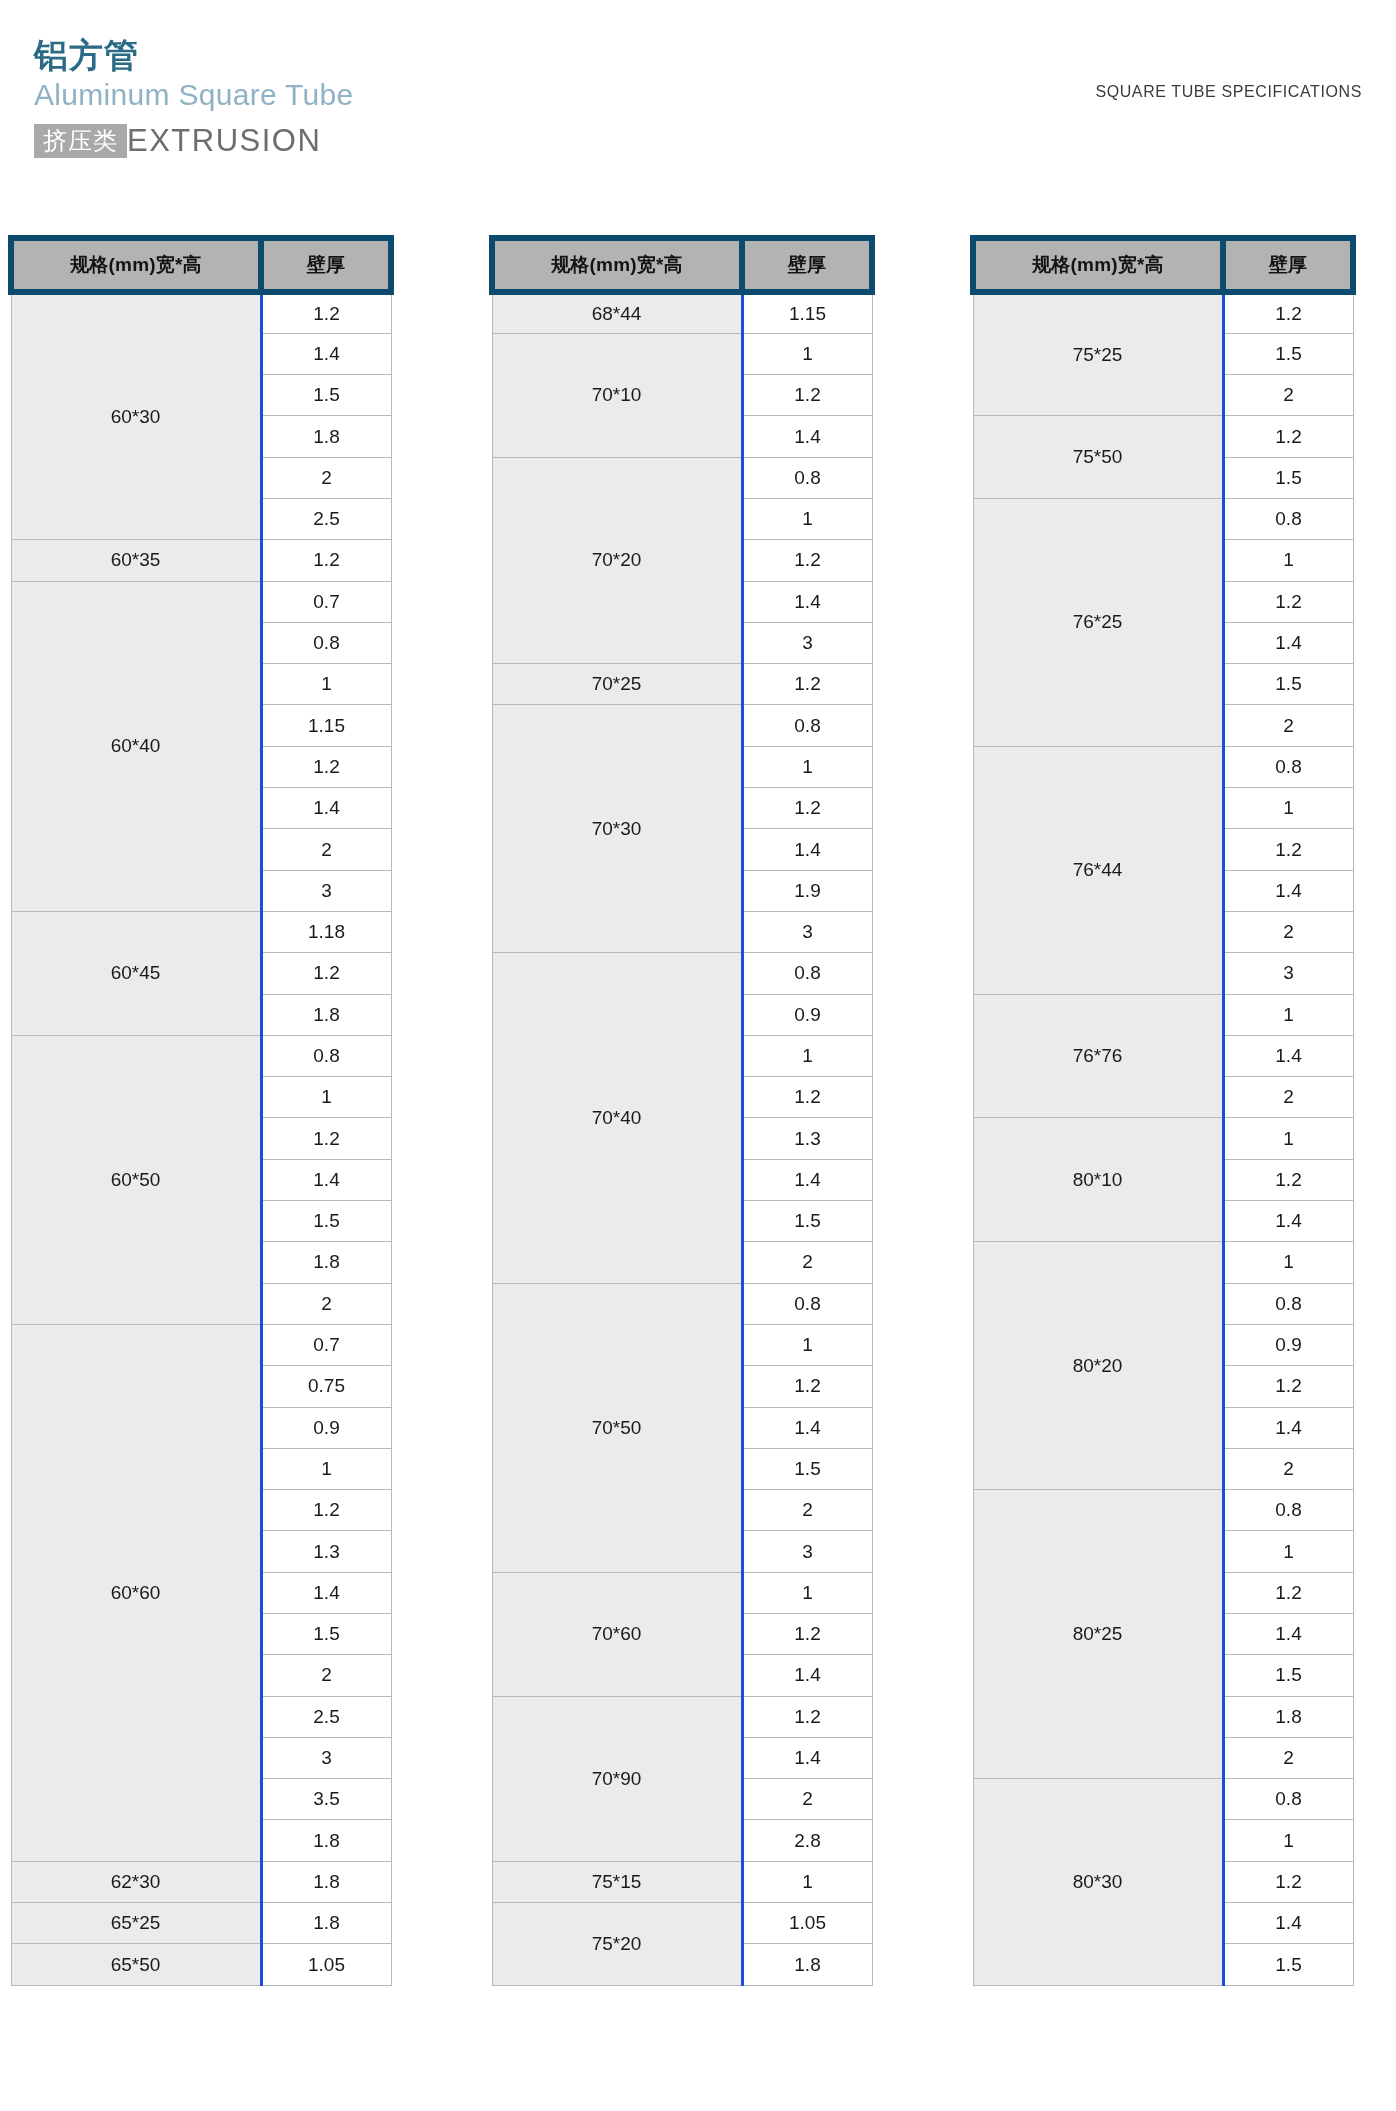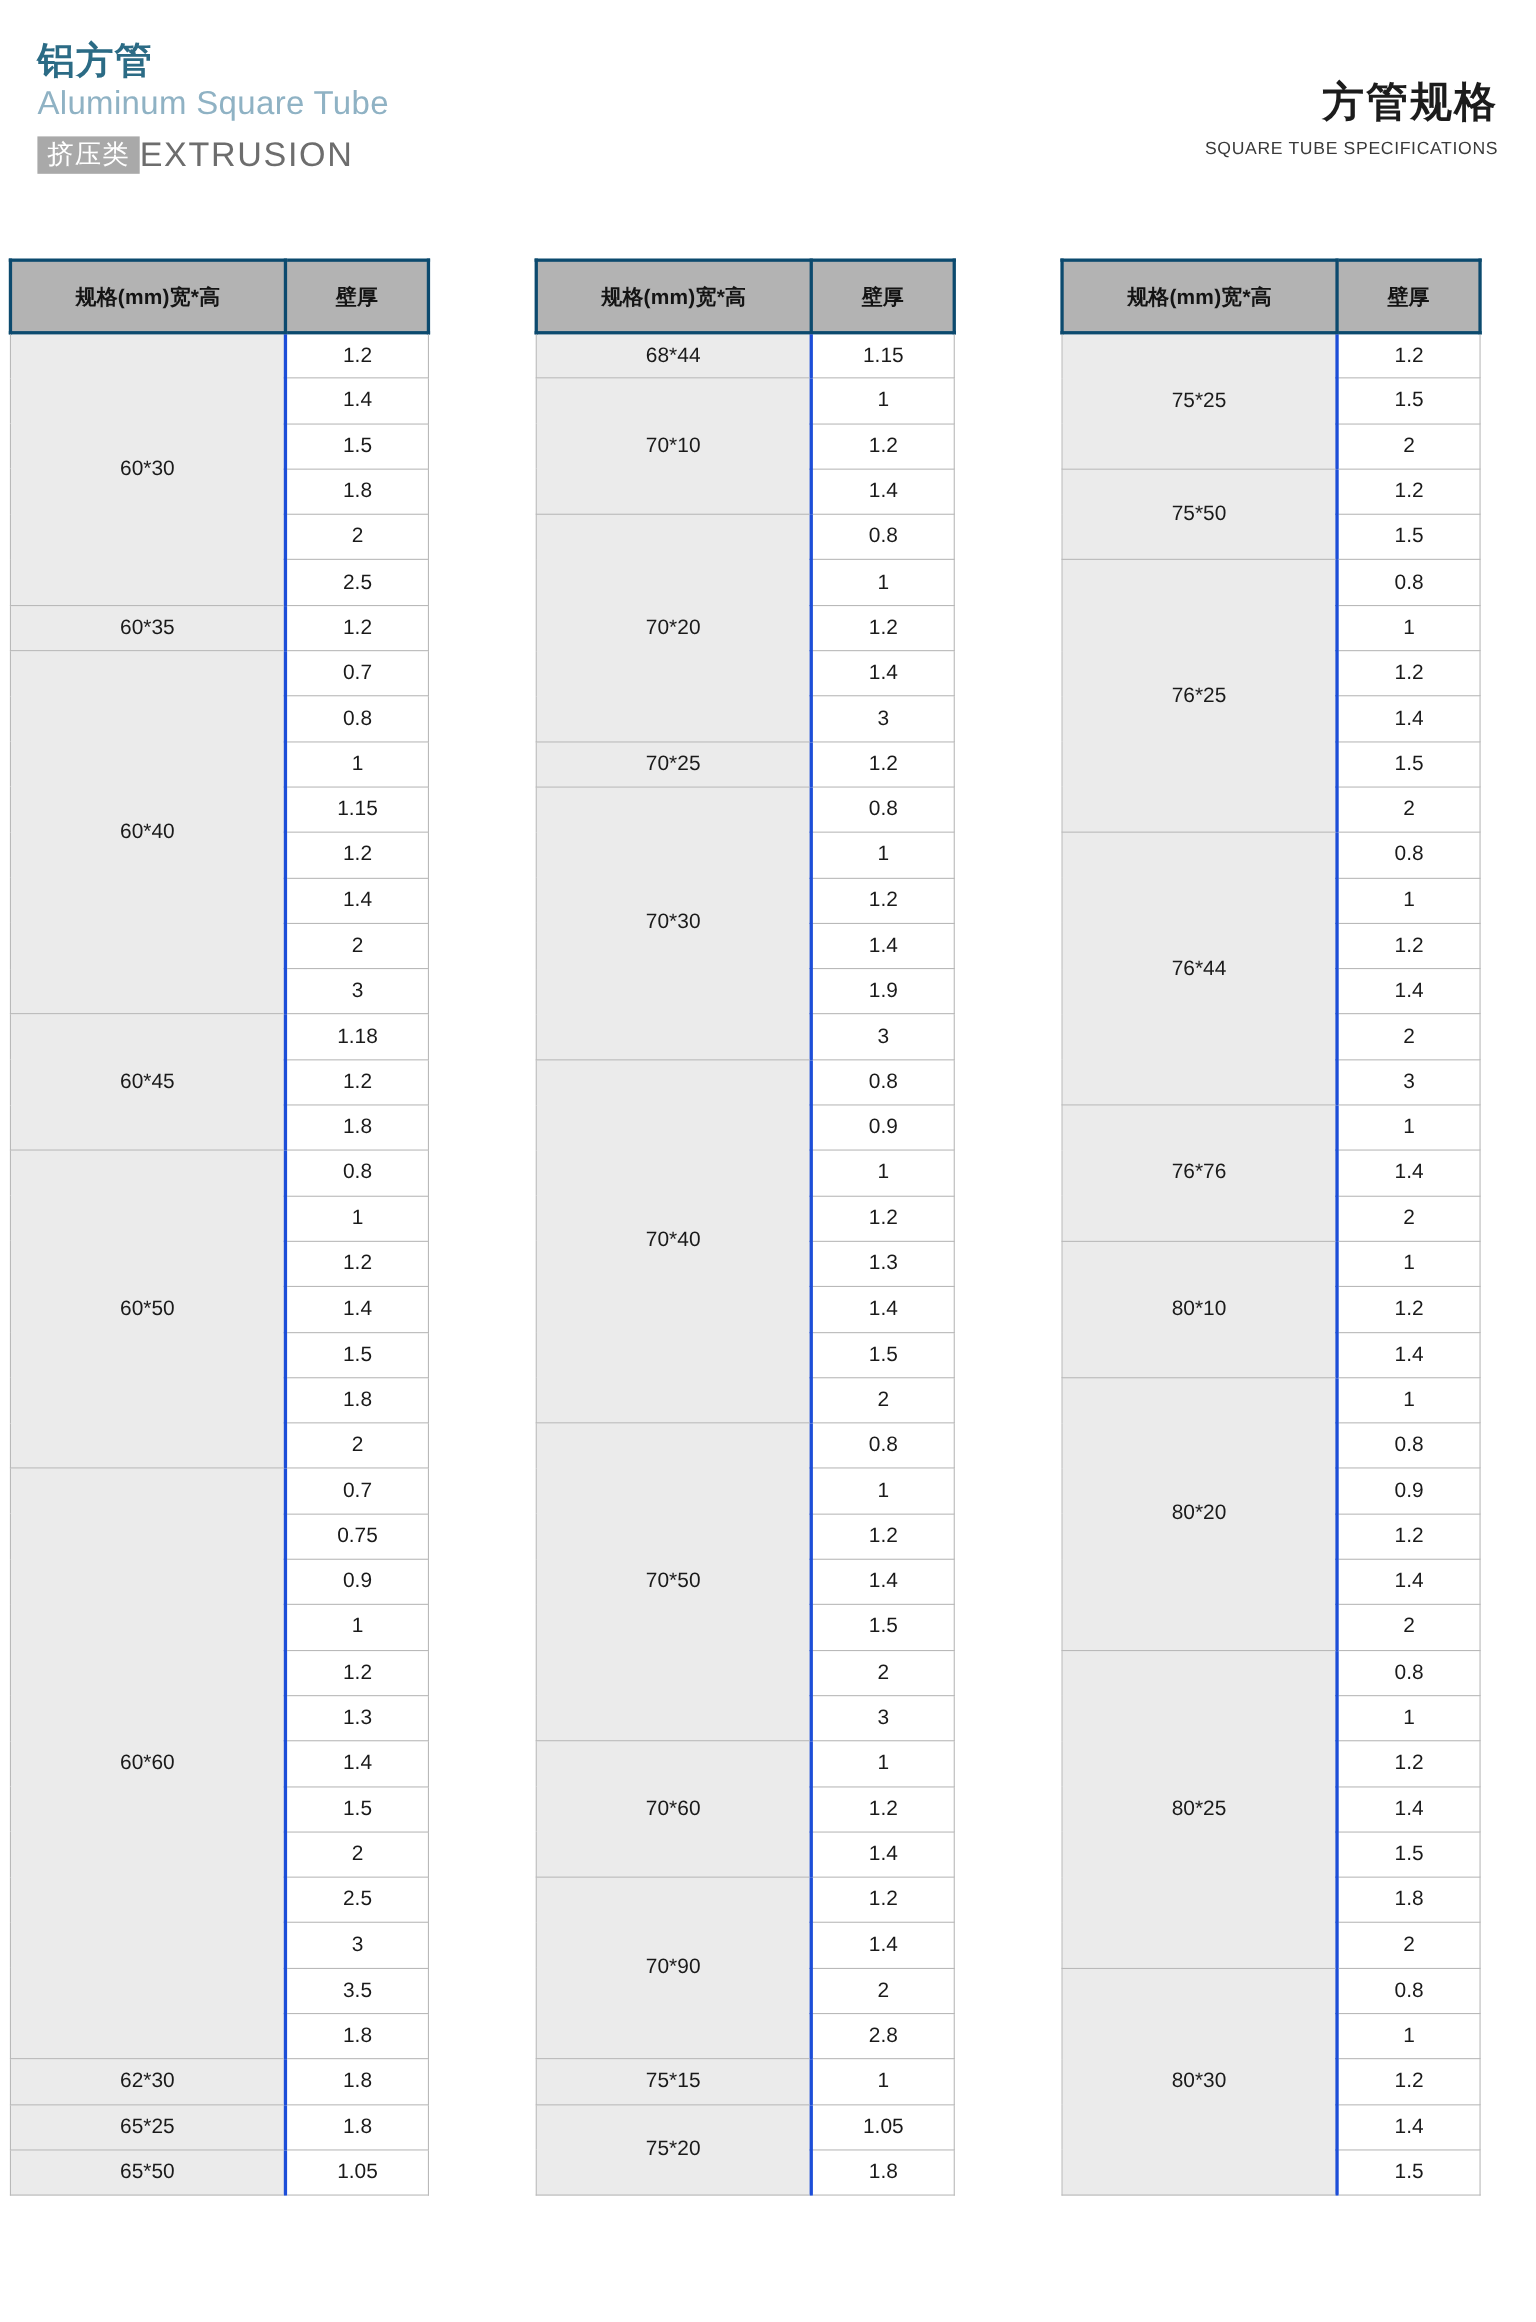--- a/index.html
+++ b/index.html
@@ -91,22 +91,22 @@
     table-layout: fixed;
   }
   .spec-table col.c-size { width: 250px; }
   .spec-table col.c-wall { width: 130px; }
 
   .spec-table th {
     background: #b3b3b3;
     color: #141414;
     font-size: 19px;
     font-weight: bold;
-    height: 66px;
-    border: 3px solid #0c4a6e;
+    height: 54px;
+    border: 6px solid #0c4a6e;
     text-align: center;
     letter-spacing: 0.2px;
   }
   .spec-table td {
     height: 41.3px;
     font-size: 19px;
     color: #1a1a1a;
     text-align: center;
     border: 1px solid #b9b9b9;
     font-weight: 400;
@@ -127,21 +127,20 @@
   <div class="header-left">
     <div class="title-cn">铝方管</div>
     <div class="title-en">Aluminum Square Tube</div>
     <div class="cat-row">
       <span class="cat-badge">挤压类</span>
       <span class="cat-en">EXTRUSION</span>
     </div>
   </div>
 
   <div class="header-right">
-    <div class="spec-cn">方管规格</div>
     <div class="spec-en">SQUARE TUBE SPECIFICATIONS</div>
   </div>
 
 </div>
 
 <div class="tables">
     <table class="spec-table">
       <colgroup>
         <col class="c-size">
         <col class="c-wall">

